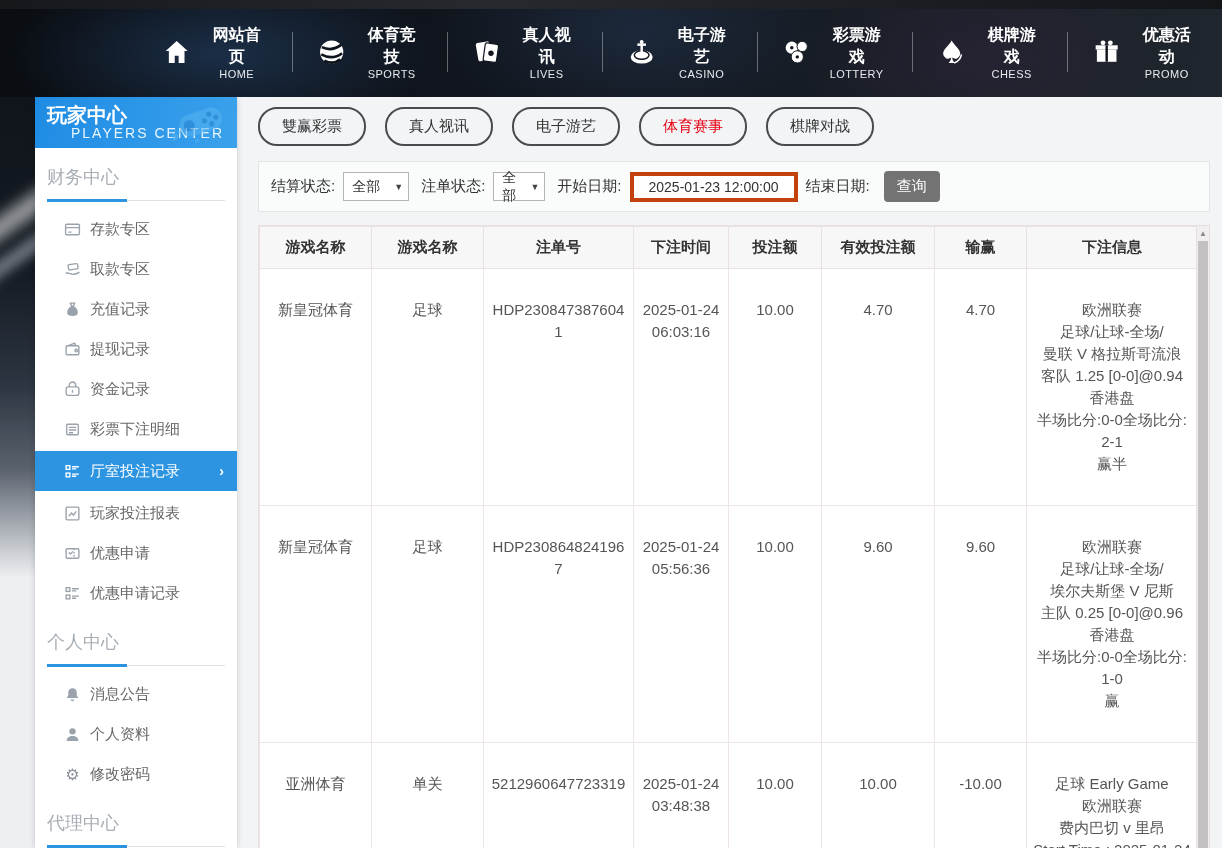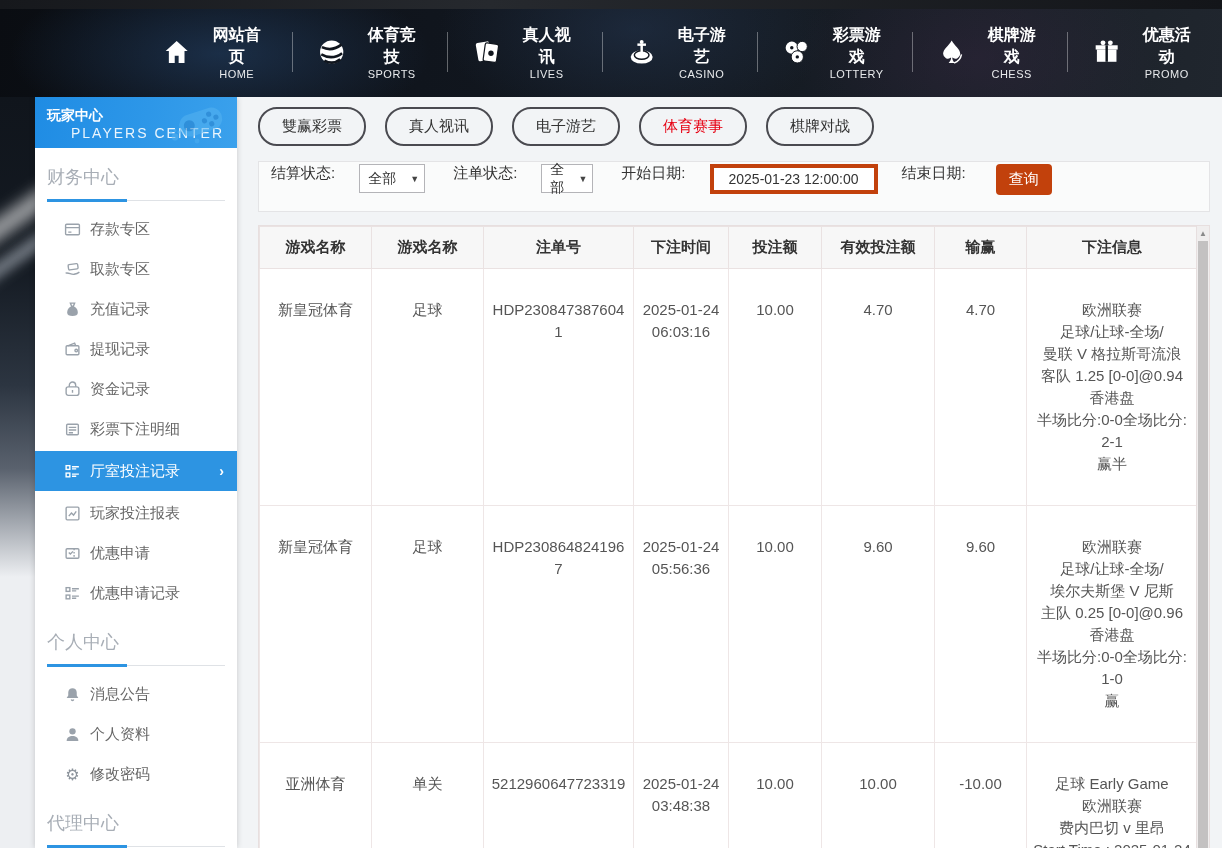--- a/index.html
+++ b/index.html
@@ -24,21 +24,21 @@
 
   
   .bg-left { position:absolute; left:0; top:97px; width:258px; height:600px; z-index:1;
     background:linear-gradient(to bottom,#10151c 0%,#141a22 28%,#2c3541 48%,#5a626e 62%,rgba(238,240,243,0) 80%); }
   .bg-streak1 { position:absolute; left:-30px; top:100px; width:120px; height:20px; background:rgba(255,255,255,.55); transform:rotate(-35deg); filter:blur(7px); }
   .bg-streak2 { position:absolute; left:-40px; top:140px; width:150px; height:14px; background:rgba(210,218,228,.5); transform:rotate(-35deg); filter:blur(6px); }
 
   
   .sidebar { position:absolute; left:35px; top:97px; width:202px; height:751px; background:#fff; z-index:4; box-shadow:0 0 6px rgba(0,0,0,.18); }
   .sb-header { position:relative; height:51px; background:linear-gradient(100deg,#1f8ce4 0%,#2d97e8 55%,#3ba1ec 100%); padding:8px 0 0 12px; overflow:hidden; }
-  .sb-title-zh { color:#fff; font-size:14px; font-weight:bold; line-height:20px; }
+  .sb-title-zh { color:#fff; font-size:20px; font-weight:bold; line-height:20px; }
   .sb-title-en { color:#eaf5fd; font-size:14px; letter-spacing:2px;margin-left:24px; }
   .sb-gamepad { position:absolute; right:4px; top:4px; opacity:.55; }
   .sb-section-head { position:relative; margin:17px 12px 0 12px; padding:0 0 11px 0; color:#a8aeb6; font-size:18px; border-bottom:1px solid #dfe2e6; }
   .sb-section-head::after { content:""; position:absolute; left:0; bottom:-2px; width:80px; height:3px; background:#2d94e2; }
   .sb-list { list-style:none; margin-top:8px; }
   .sb-item { position:relative; display:flex; align-items:center; gap:9px; height:40px; padding-left:29px; color:#666; font-size:15px; cursor:pointer; }
   .sb-item svg { width:17px; height:17px; flex:0 0 17px; }
   .sb-item .gearglyph { width:17px; flex:0 0 17px; font-size:16px; color:#8d949c; line-height:17px; text-align:center; }
   .sb-item.active { background:#2d94e2; color:#fff; margin:2px 0; }
   .sb-item.active svg * { stroke:#fff !important; }
@@ -46,28 +46,28 @@
   .ic * { stroke:#9aa2ab; stroke-width:1.3; fill:none; }
   .ic .f { fill:#9aa2ab; stroke:none; }
 
   
   .content { position:absolute; left:237px; top:97px; right:0; bottom:0; background:#f2f4f6; z-index:2; padding:10px 12px 0 21px; }
 
   .tabs { display:flex; gap:19px; margin-bottom:15px; }
   .tab { border:2px solid #4a4a50; border-radius:19px; background:transparent; padding:8px 22px; font-size:15px; color:#333; cursor:pointer; font-family:inherit; }
   .tab.active { color:#e60012; }
 
-  .filter-box { display:flex; gap:24px; background:#fafbfb; border:1px solid #e4e4e6; padding:2px 12px; height:51px; }
+  .filter-box { display:flex; align-items:center; gap:8px; background:#fafbfb; border:1px solid #e4e4e6; padding:2px 12px; height:51px; }
   .filter-box label { font-size:15px; color:#333; }
   .sel { display:flex; align-items:center; justify-content:space-between; border:1px solid #b4b4b8; background:#fff; height:29px; padding:0 5px 0 8px; font-size:14px; color:#333; cursor:pointer; }
   .sel-settle { width:66px; margin-right:4px; }
   .sel-order { width:52px; margin-right:4px; }
   .sel .arr { font-size:9px; color:#444; margin-left:4px; }
   .date-input { width:168px; height:30px; border:4px solid #c2410c; background:#fff; font-size:14px; color:#333; padding:0 6px; text-align:center; font-family:inherit; }
-  .btn-search { background:#c2410c; color:#fff; border:none; border-radius:4px; height:31px; padding:0 13px; font-size:15px; cursor:pointer; margin-left:6px; font-family:inherit; }
+  .btn-search { background:#737373; color:#fff; border:none; border-radius:4px; height:31px; padding:0 13px; font-size:15px; cursor:pointer; margin-left:6px; font-family:inherit; }
 
   .table-wrap { position:relative; margin-top:13px; background:#fff; border:1px solid #e7dfdf; padding-right:13px; }
   table.bets { width:938px; border-collapse:collapse; table-layout:fixed; }
   .bets th { background:#f7f7f7; font-size:15px; font-weight:bold; color:#333; height:42px; border:1px solid #eae2e2; }
   .bets td { font-size:15px; color:#555; text-align:center; vertical-align:top; padding:30px 6px; border:1px solid #eee6e6; line-height:22px; }
   .bets td.info { white-space:pre-line; word-break:break-all; }
   .bets td.betno { word-break:break-all; }
   .vscroll { position:absolute; right:0; top:0; bottom:0; width:13px; background:#f0eeee; border-left:1px solid #e7dfdf; }
   .vs-up { height:14px; display:flex; align-items:center; justify-content:center; color:#8a8a8a; font-size:8px; }
   .vs-thumb { position:absolute; left:1px; right:1px; top:15px; bottom:0; background:#c3c1c1; }

